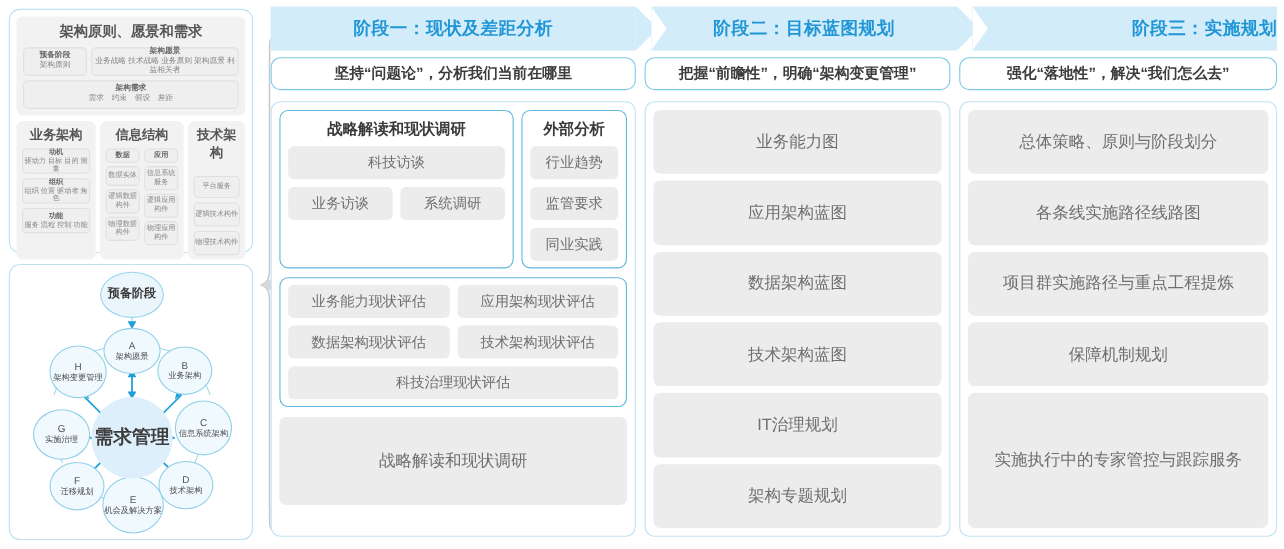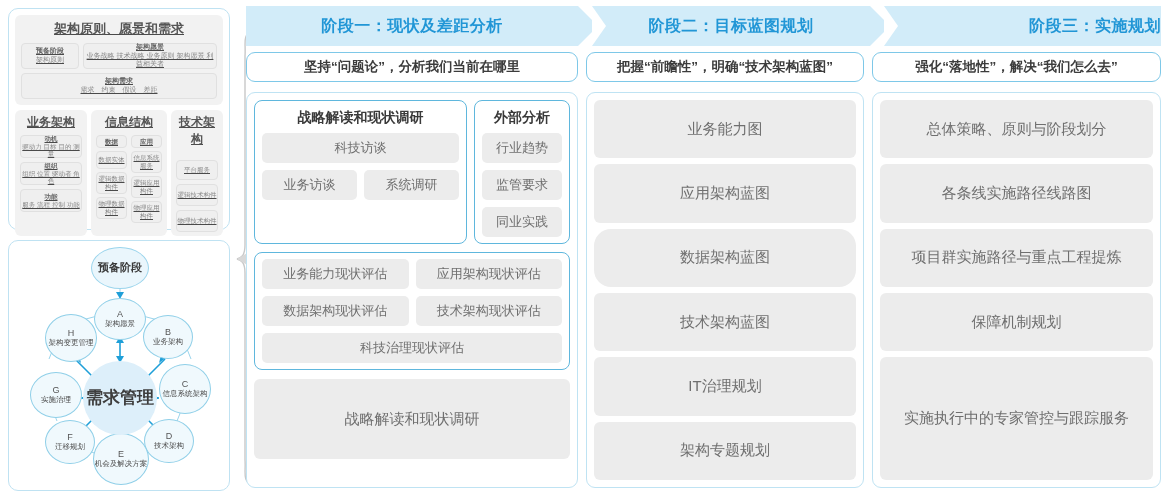--- a/index.html
+++ b/index.html
@@ -11,21 +11,21 @@
     overflow:hidden;
   }
   .page{position:relative;width:1167px;height:499px;}
 
   
   .left-col{position:absolute;left:8px;top:8px;width:222px;height:483px;}
   .lpanel{
     border:1px solid #bfe2f2;border-radius:10px;background:#fff;
     box-sizing:border-box;
   }
-  .lp-top{position:absolute;left:0;top:0;width:222px;height:222px;padding:6px;text-decoration:underline;}
+  .lp-top{position:absolute;left:0;top:0;width:222px;height:222px;padding:6px;}
   .lp-bot{position:absolute;left:0;top:232px;width:222px;height:251px;}
 
   .grp{background:#f2f2f2;border-radius:6px;padding:4px 5px;box-sizing:border-box;}
   .grp-title{
     text-align:center;font-weight:bold;color:#555;
   }
   .cellbox{
     background:#efefef;border:1px solid #e0e0e0;border-radius:4px;
     text-align:center;color:#777;box-sizing:border-box;
     display:flex;flex-direction:column;align-items:center;justify-content:center;
@@ -331,21 +331,21 @@
       </div>
       <div class="banner" style="left:638px;width:277px;justify-content:flex-end;">
         <div class="bg"></div>
         <div class="notch"></div>
         <div class="txt">阶段三：实施规划</div>
       </div>
     </div>
 
     <div style="position:relative;height:34px;margin-top:6px;">
       <div class="subtitle" style="position:absolute;left:0;width:332px;">坚持“问题论”，分析我们当前在哪里</div>
-      <div class="subtitle" style="position:absolute;left:340px;width:278px;">把握“前瞻性”，明确“技术架构蓝图”</div>
+      <div class="subtitle" style="position:absolute;left:340px;width:278px;">把握“前瞻性”，明确“架构变更管理”</div>
       <div class="subtitle" style="position:absolute;left:626px;width:289px;">强化“落地性”，解决“我们怎么去”</div>
     </div>
 
     <div style="position:relative;height:400px;margin-top:6px;">
 
       <div class="pcol" style="position:absolute;left:0;top:0;width:332px;height:396px;">
         <div style="display:flex;gap:7px;">
           <div class="innerbox" style="flex:1;">
             <div class="ititle">战略解读和现状调研</div>
             <div class="gridrow">
@@ -383,21 +383,21 @@
             <div class="chip chip-sm">科技治理现状评估</div>
           </div>
         </div>
 
         <div class="bigchip" style="height:80px;margin-top:9px;">战略解读和现状调研</div>
       </div>
 
       <div class="pcol" style="position:absolute;left:340px;top:0;width:278px;height:396px;display:flex;flex-direction:column;gap:6px;">
         <div class="bigchip" style="flex:1;">业务能力图</div>
         <div class="bigchip" style="flex:1;">应用架构蓝图</div>
-        <div class="bigchip" style="flex:1;border-radius:17px;">数据架构蓝图</div>
+        <div class="bigchip" style="flex:1;">数据架构蓝图</div>
         <div class="bigchip" style="flex:1;">技术架构蓝图</div>
         <div class="bigchip" style="flex:1;">IT治理规划</div>
         <div class="bigchip" style="flex:1;">架构专题规划</div>
       </div>
 
       <div class="pcol" style="position:absolute;left:626px;top:0;width:289px;height:396px;display:flex;flex-direction:column;gap:6px;">
         <div class="bigchip" style="flex:1;">总体策略、原则与阶段划分</div>
         <div class="bigchip" style="flex:1;">各条线实施路径线路图</div>
         <div class="bigchip" style="flex:1;">项目群实施路径与重点工程提炼</div>
         <div class="bigchip" style="flex:1;">保障机制规划</div>

